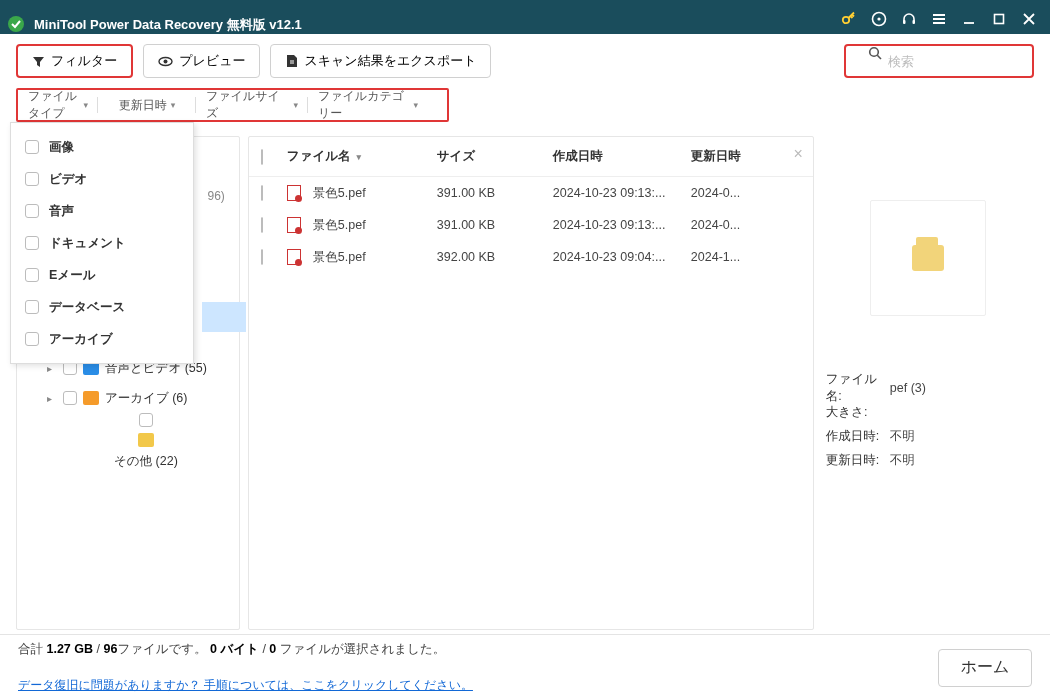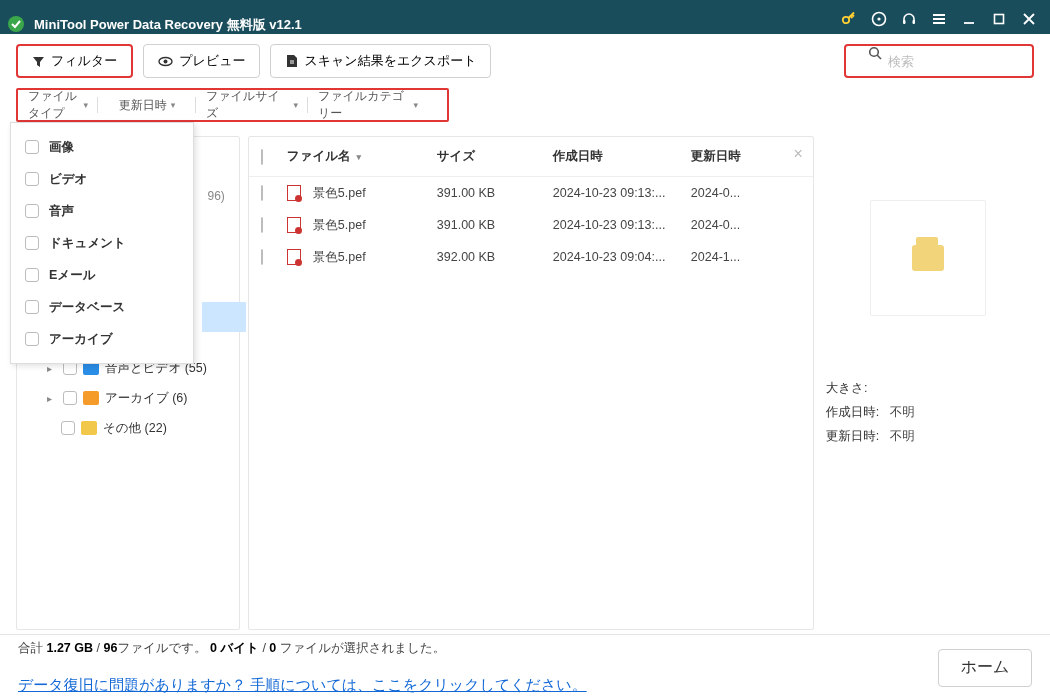--- a/index.html
+++ b/index.html
@@ -76,21 +76,21 @@
 .folder-big::before{content:""; position:absolute; top:-8px; left:4px; width:22px; height:10px; background:#f2d47a; border-radius:2px 2px 0 0;}
 .meta { padding: 0 4px; font-size: 12.5px; color:#333;}
 .meta-row { display:flex; height:24px; align-items:center;}
 .meta-k { width:64px; }
 .meta-v { color:#444;}
 
 
 .footer { height: 66px; border-top: 1px solid #e4e4e4; display: flex; align-items: center; padding: 0 18px; }
 .footer-left { font-size: 12.5px; color: #444; }
 .footer-left .b { font-weight: 700; color:#000;}
-.footer-link { color: #1268d6; font-size: 15px; text-decoration: underline; cursor: pointer; margin-top: 19px; display:block;}
+.footer-link { color: #1268d6; font-size: 12px; text-decoration: underline; cursor: pointer; margin-top: 19px; display:block;}
 .footer .spacer { flex:1;}
 .fbtn { width: 94px; height: 38px; border:1px solid #d0d0d0; border-radius:4px; background:#fff; font-size:16px; cursor:pointer; margin-left:12px; color:#333;}
 .fbtn.dis { color:#bbb; }
 
 svg { display:block; }
 </style>
 </head>
 <body>
 
 <div class="window">
@@ -249,21 +249,21 @@
           <span class="chk"></span>
           <span class="folder-ic ic-blue"></span>
           <span>音声とビデオ (55)</span>
         </div>
         <div class="tree-row exp">
           <span class="exp-caret">▸</span>
           <span class="chk"></span>
           <span class="folder-ic ic-orange"></span>
           <span>アーカイブ (6)</span>
         </div>
-        <div class="tree-row exp" style="padding-left:44px;">
+        <div class="tree-row exp" style="padding-left:44px;flex-direction:column;">
           <span class="chk"></span>
           <span class="folder-ic ic-yellow"></span>
           <span>その他 (22)</span>
         </div>
       </div>
     </div>
 
     <div style="position:absolute; left:202px; top:172px; width:44px; height:30px; background:#cde6ff; z-index:5;"></div>
 
     <div class="panel mid-panel">
@@ -312,20 +312,24 @@
       </div>
     </div>
 
     <div class="right-panel">
       <div style="height:64px;"></div>
       <div class="panel preview-box" style="width:116px; height:116px; margin:0 auto 60px auto; border-color:#eee;">
         <div class="folder-big" style="width:32px; height:26px;"></div>
       </div>
       <div class="meta">
         <div class="meta-row">
+            <span class="meta-k">ファイル名:</span>
+            <span class="meta-v">pef (3)</span>
+          </div>
+        <div class="meta-row">
             <span class="meta-k">大きさ:</span>
             <span class="meta-v"></span>
           </div>
         <div class="meta-row">
             <span class="meta-k">作成日時:</span>
             <span class="meta-v">不明</span>
           </div>
         <div class="meta-row">
             <span class="meta-k">更新日時:</span>
             <span class="meta-v">不明</span>

